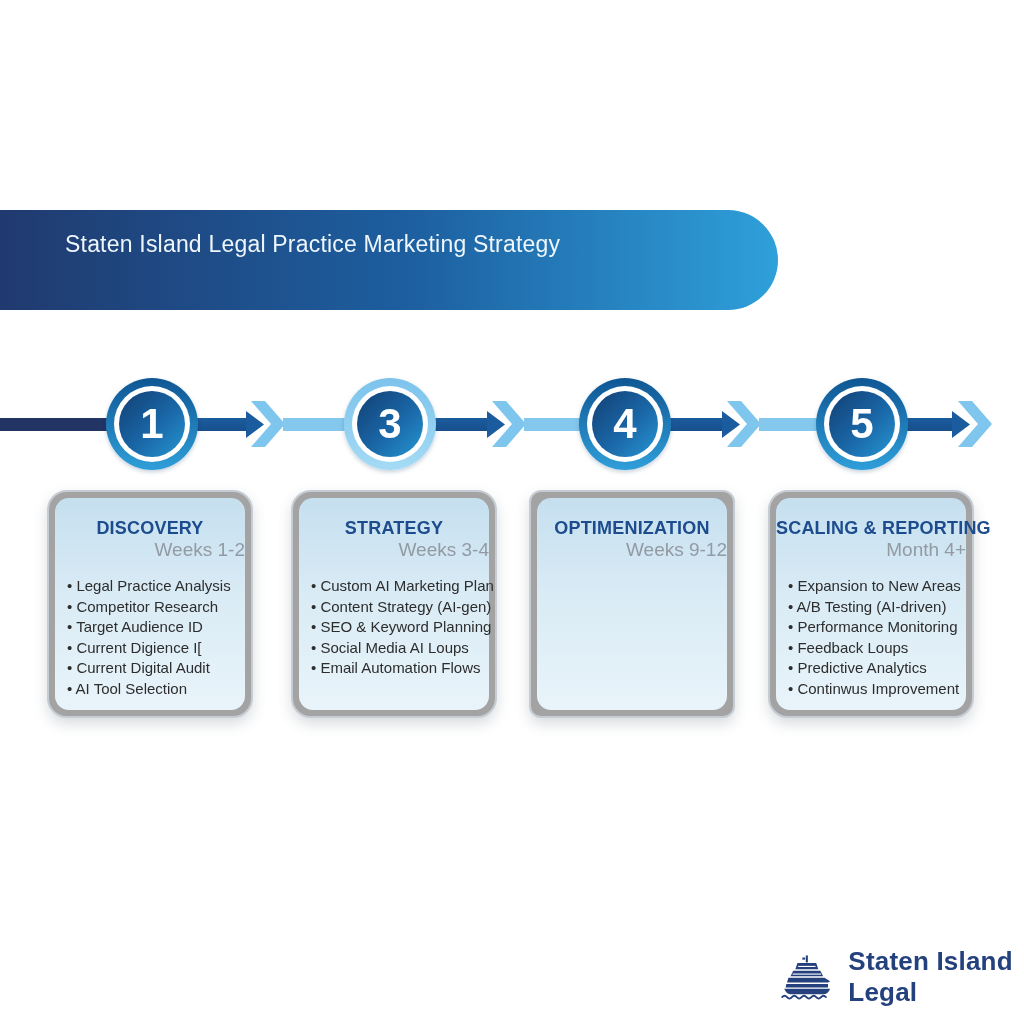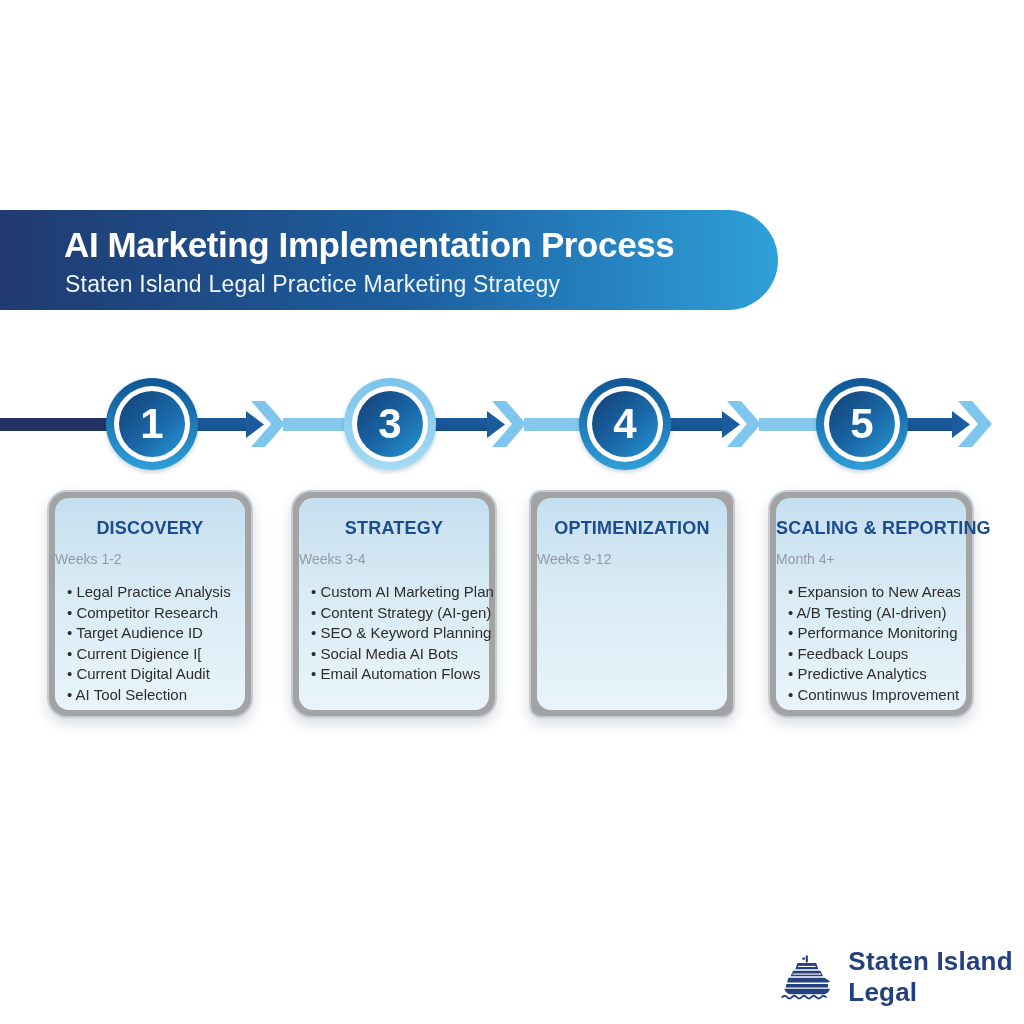--- a/index.html
+++ b/index.html
@@ -58,21 +58,21 @@
   .card-inner{
     height:100%;border-radius:14px;box-sizing:border-box;
     background:linear-gradient(180deg,#c5dfef 0%,#d9ebf5 45%,#e9f4fa 100%);
     padding-top:20px;
   }
   .card-title{
     text-align:center;font-size:18px;font-weight:bold;color:#1c4c8e;
     letter-spacing:0.2px;white-space:nowrap;
   }
   .card-sub{
-    text-align:left;font-size:14px;color:#939aa3;margin-top:12px;
+    text-align:right;font-size:19px;color:#939aa3;margin-top:0;
   }
   .card ul{
     list-style:none;margin:15px 6px 0 12px;padding:0;
   }
   .card li{
     font-size:15px;color:#2d2d2d;line-height:20.5px;white-space:nowrap;
   }
   .card li::before{content:"• ";color:#2d2d2d;}
 
   
@@ -80,21 +80,20 @@
     position:absolute;left:778px;top:944px;display:flex;align-items:center;
   }
   .brand-text{
     font-size:26px;font-weight:bold;color:#24417e;margin-left:12px;letter-spacing:0.2px;
   }
 </style>
 </head>
 <body>
 
 <div class="banner">
-  <h1>AI Marketing Implementation Process</h1>
   <h2>Staten Island Legal Practice Marketing Strategy</h2>
 </div>
 
 <div>
 
   <div class="tl-bar bar-dark0" style="left:0;width:110px;"></div>
 
   <div class="tl-bar bar-dark" style="left:194px;width:52px;"></div>
   <div class="tl-tip" style="left:246px;"></div>
   <svg class="tl-chev" style="left:251px;" viewBox="0 0 34 46">
@@ -156,21 +155,21 @@
 </div>
 
 <div class="card" style="left:291px;">
   <div class="card-inner">
     <div class="card-title">STRATEGY</div>
     <div class="card-sub">Weeks 3-4</div>
     <ul>
       <li>Custom AI Marketing Plan</li>
       <li>Content Strategy (AI-gen)</li>
       <li>SEO &amp; Keyword Planning</li>
-      <li>Social Media AI Bots</li>
+      <li>Social Media AI Loups</li>
       <li>Email Automation Flows</li>
     </ul>
   </div>
 </div>
 
 <div class="card" style="left:529px;border-radius:12px;">
   <div class="card-inner">
     <div class="card-title">OPTIMENIZATION</div>
     <div class="card-sub">Weeks 9-12</div>
   </div>

